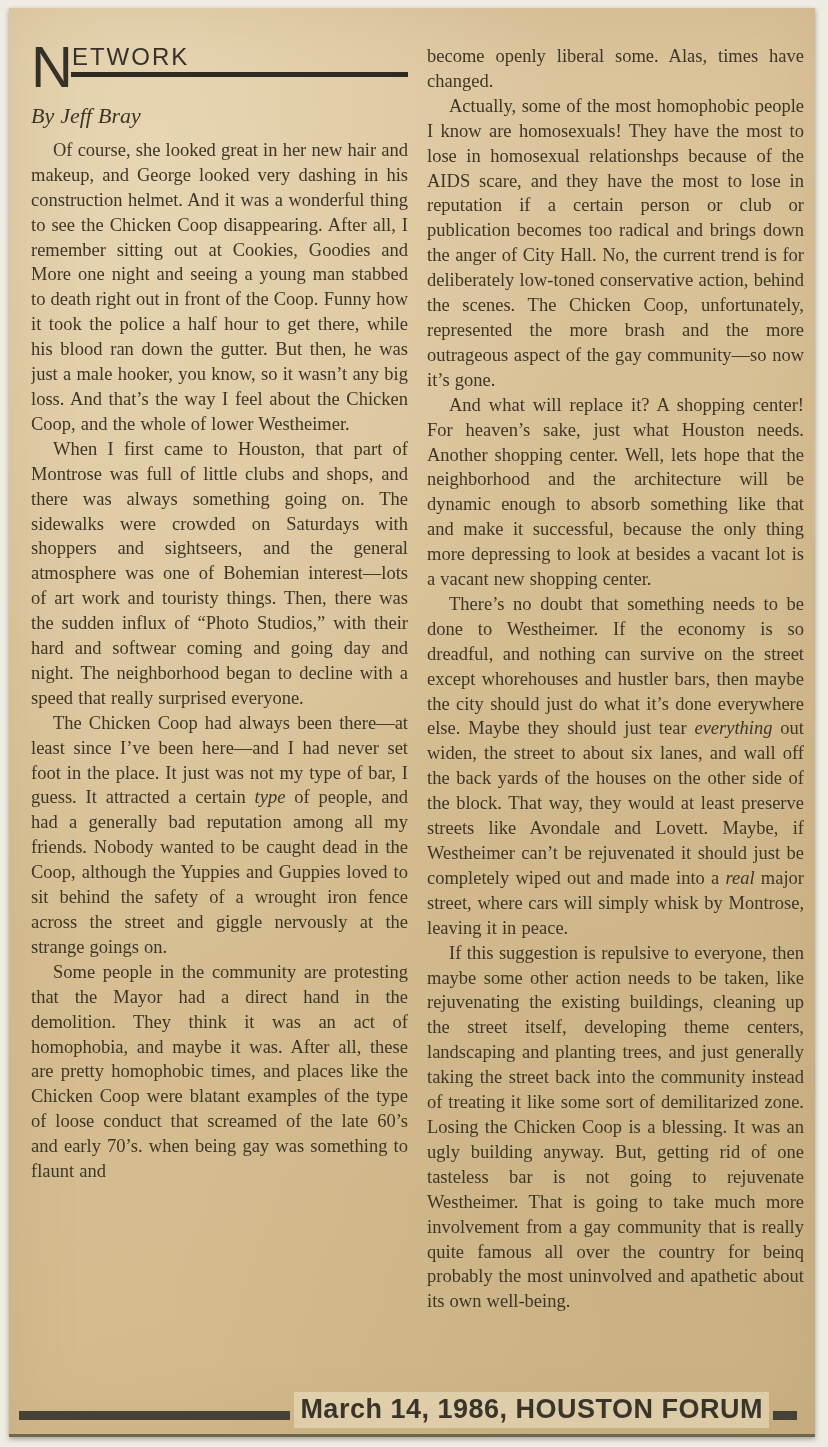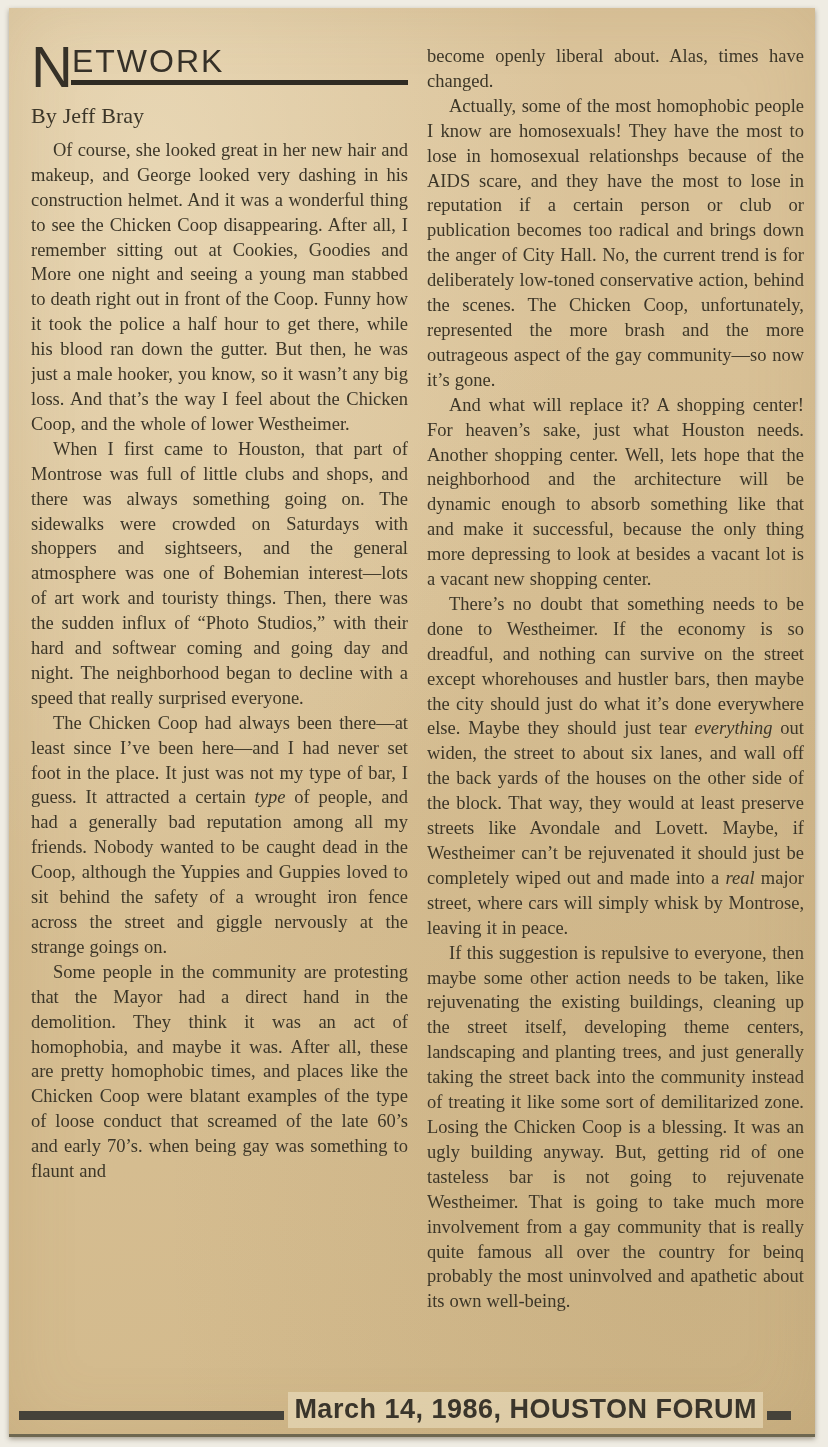--- a/index.html
+++ b/index.html
@@ -32,29 +32,30 @@
     height: 50px;
   }
   .cap-n {
     font-family: "Liberation Sans", sans-serif;
     font-size: 58px; line-height: 0.80;
     letter-spacing: -2px;
     font-weight: 400;
   }
   .masthead-rest {
     font-family: "Liberation Sans", sans-serif;
-    font-size: 32px; line-height: 1;
+    font-size: 24px; line-height: 1;
     letter-spacing: 2px;
     font-weight: 400;
     border-bottom: 5px solid #2f2b23;
     flex: 0 0 352px;
     padding: 0 0 3px 1px;
     margin-top: 1px;
   }
   .byline {
+    font-style: italic;
     font-size: 22px;
     color: #3b3528;
     margin: 10px 0 9px 0;
   }
   
   .columns {
     display: flex;
     gap: 19px;
     height: 1366px;
   }
@@ -67,21 +68,21 @@
     line-height: 24.9px;
     color: #3c3628;
     word-spacing: 0.5px;
   }
   .col p { margin: 0; text-indent: 22px; }
   .col p.cont { text-indent: 0; }
   .col i { }
   
   .footer {
     position: absolute;
-    left: 10px; right: 24px; bottom: 6px;
+    left: 10px; right: 18px; bottom: 6px;
     display: flex;
     align-items: center;
     text-align: right;
   }
   .footer-bar-left {
     flex: 1 1 auto;
     height: 9px;
     background: #45423a;
     margin-right: 4px;
     transform: translateY(5px);
@@ -121,21 +122,21 @@
       <div>
           <p>Of course, she looked great in her new hair and makeup, and George looked very dashing in his construction helmet. And it was a wonderful thing to see the Chicken Coop disappearing. After all, I remember sitting out at Cookies, Goodies and More one night and seeing a young man stabbed to death right out in front of the Coop. Funny how it took the police a half hour to get there, while his blood ran down the gutter. But then, he was just a male hooker, you know, so it wasn’t any big loss. And that’s the way I feel about the Chicken Coop, and the whole of lower Westheimer.</p>
           <p>When I first came to Houston, that part of Montrose was full of little clubs and shops, and there was always something going on. The sidewalks were crowded on Saturdays with shoppers and sightseers, and the general atmosphere was one of Bohemian interest—lots of art work and touristy things. Then, there was the sudden influx of “Photo Studios,” with their hard and softwear coming and going day and night. The neighborhood began to decline with a speed that really surprised everyone.</p>
           <p>The Chicken Coop had always been there—at least since I’ve been here—and I had never set foot in the place. It just was not my type of bar, I guess. It attracted a certain <i>type</i> of people, and had a generally bad reputation among all my friends. Nobody wanted to be caught dead in the Coop, although the Yuppies and Guppies loved to sit behind the safety of a wrought iron fence across the street and giggle nervously at the strange goings on.</p>
           <p>Some people in the community are protesting that the Mayor had a direct hand in the demolition. They think it was an act of homophobia, and maybe it was. After all, these are pretty homophobic times, and places like the Chicken Coop were blatant examples of the type of loose conduct that screamed of the late 60’s and early 70’s. when being gay was something to flaunt and</p>
         </div>
     </div>
 
     <div class="col">
       <div>
-          <p class="cont">become openly liberal about. Alas, times have changed.</p>
+          <p class="cont">become openly liberal some. Alas, times have changed.</p>
           <p>Actually, some of the most homophobic people I know are homosexuals! They have the most to lose in homosexual relationshps because of the AIDS scare, and they have the most to lose in reputation if a certain person or club or publication becomes too radical and brings down the anger of City Hall. No, the current trend is for deliberately low-toned conservative action, behind the scenes. The Chicken Coop, unfortunately, represented the more brash and the more outrageous aspect of the gay community—so now it’s gone.</p>
           <p>And what will replace it? A shopping center! For heaven’s sake, just what Houston needs. Another shopping center. Well, lets hope that the neighborhood and the architecture will be dynamic enough to absorb something like that and make it successful, because the only thing more depressing to look at besides a vacant lot is a vacant new shopping center.</p>
           <p>There’s no doubt that something needs to be done to Westheimer. If the economy is so dreadful, and nothing can survive on the street except whorehouses and hustler bars, then maybe the city should just do what it’s done everywhere else. Maybe they should just tear <i>everything</i> out widen, the street to about six lanes, and wall off the back yards of the houses on the other side of the block. That way, they would at least preserve streets like Avondale and Lovett. Maybe, if Westheimer can’t be rejuvenated it should just be completely wiped out and made into a <i>real</i> major street, where cars will simply whisk by Montrose, leaving it in peace.</p>
           <p>If this suggestion is repulsive to everyone, then maybe some other action needs to be taken, like rejuvenating the existing buildings, cleaning up the street itself, developing theme centers, landscaping and planting trees, and just generally taking the street back into the community instead of treating it like some sort of demilitarized zone. Losing the Chicken Coop is a blessing. It was an ugly building anyway. But, getting rid of one tasteless bar is not going to rejuvenate Westheimer. That is going to take much more involvement from a gay community that is really quite famous all over the country for beinq probably the most uninvolved and apathetic about its own well-being.</p>
         </div>
     </div>
 
   </div>
 
   <div class="footer">

